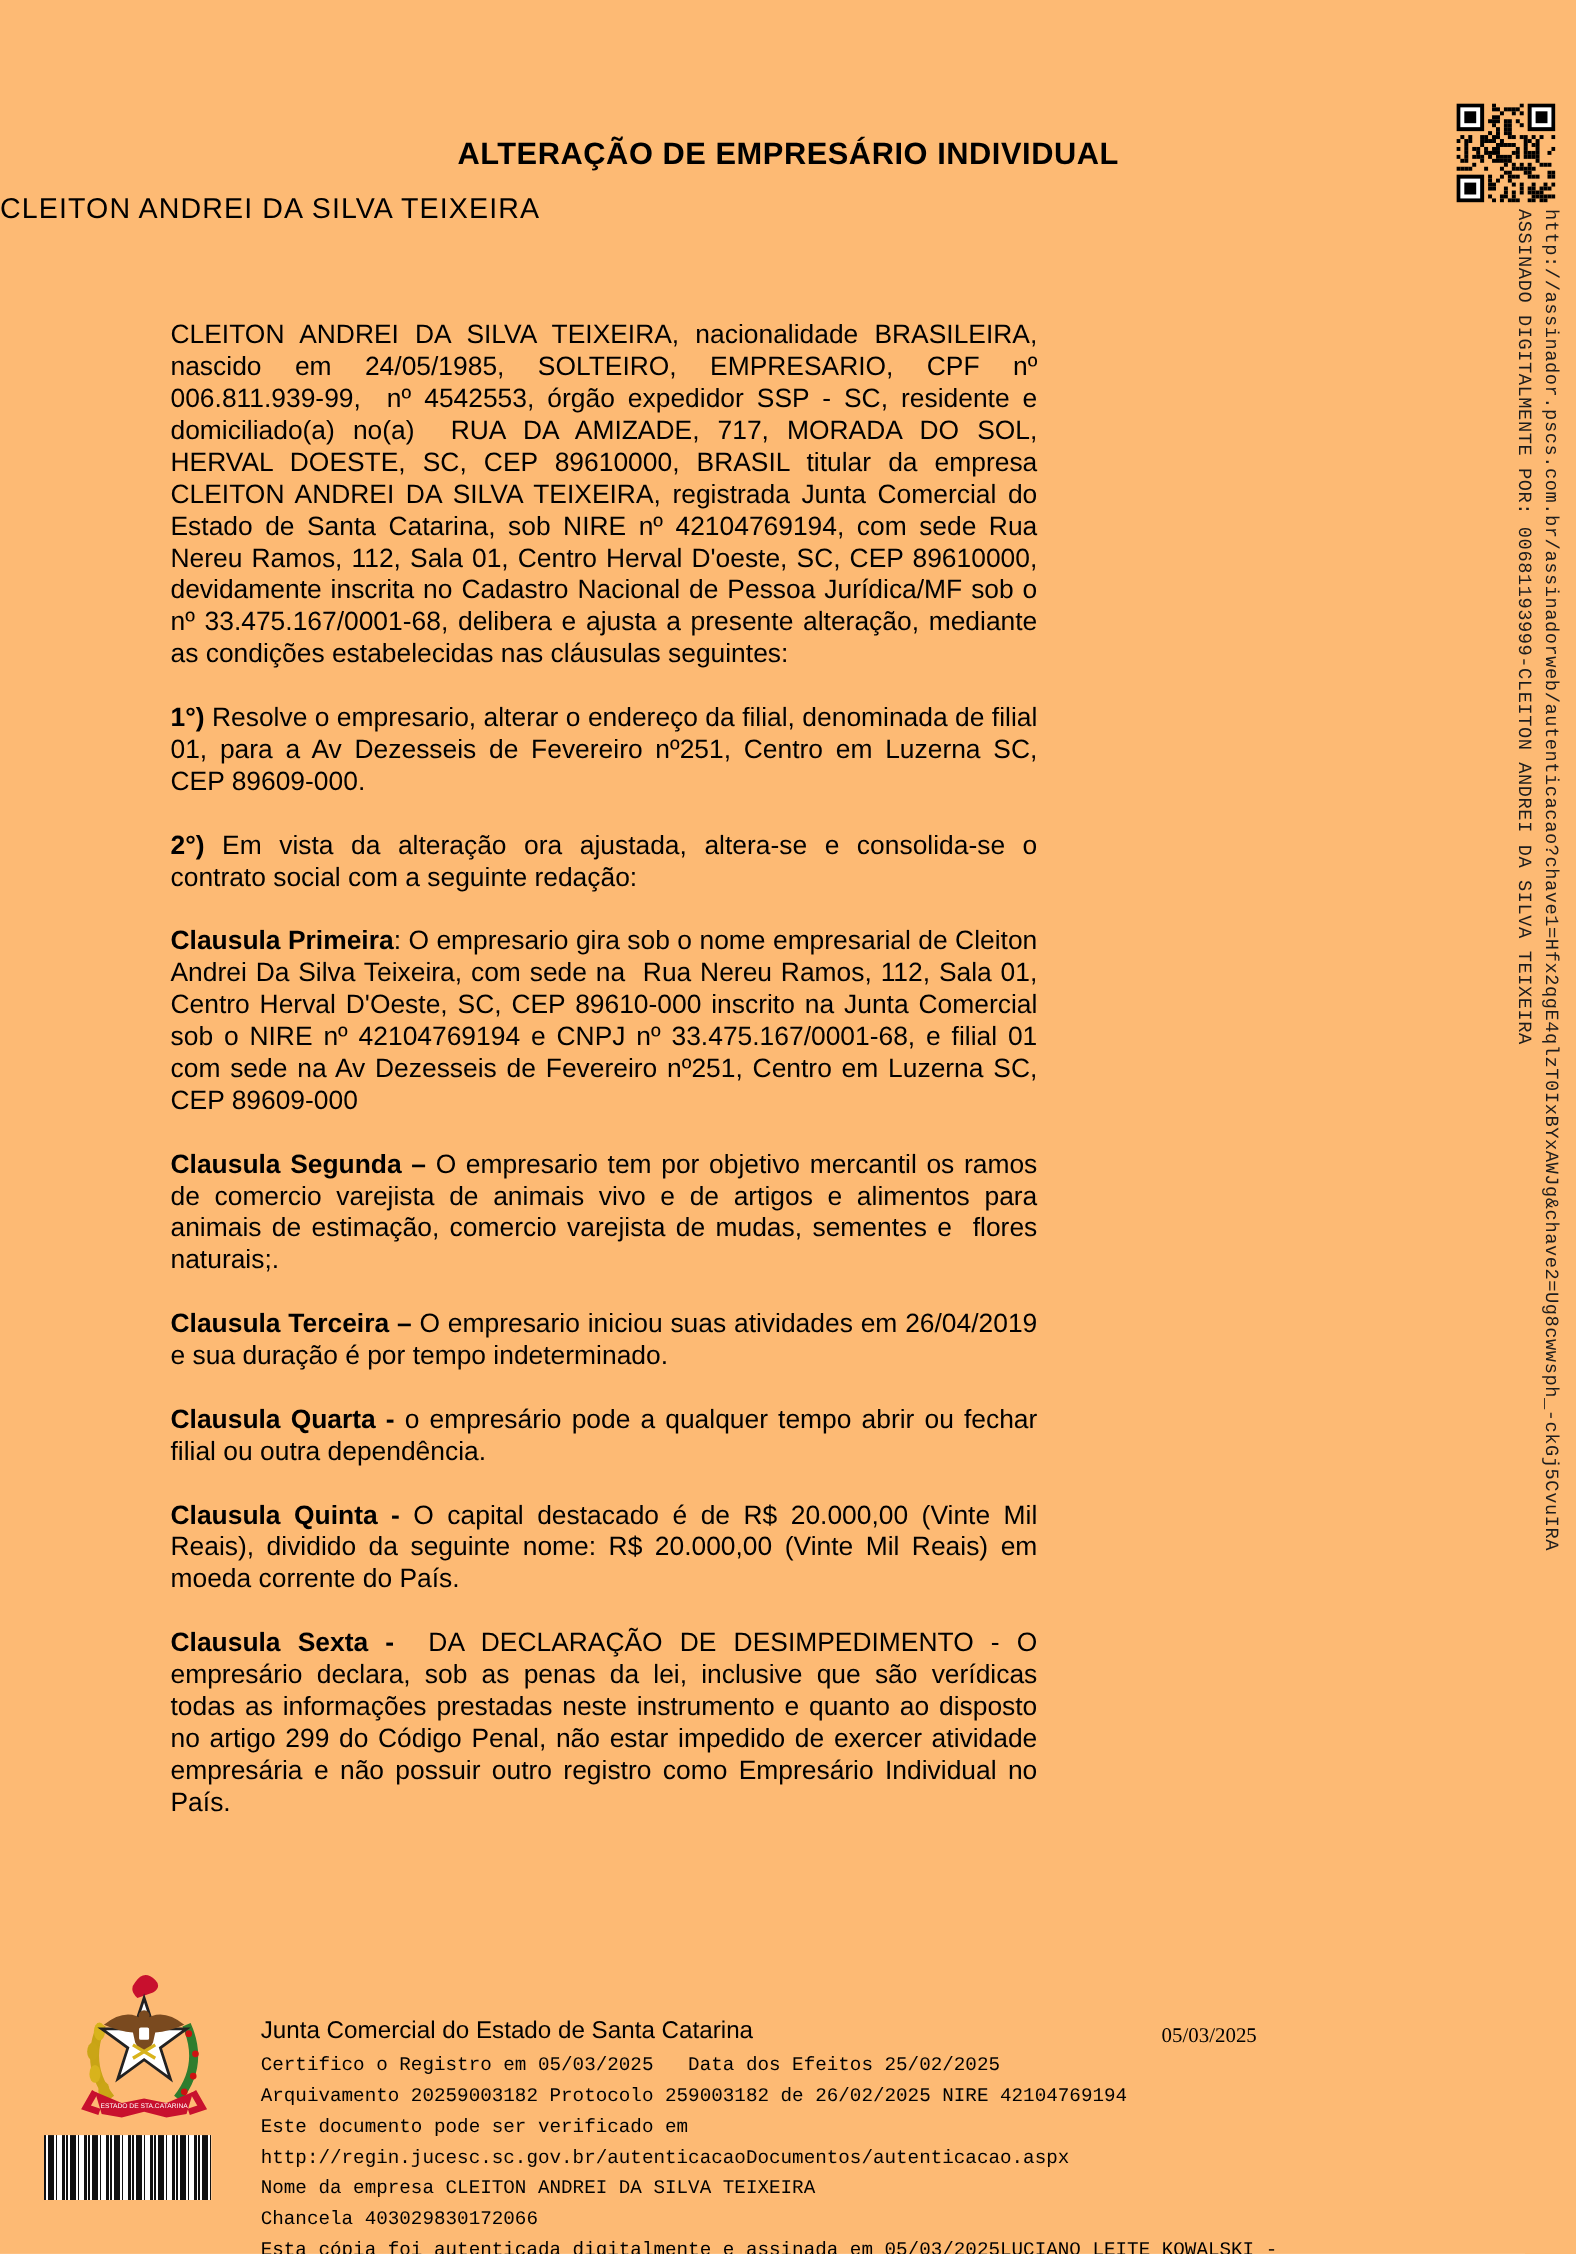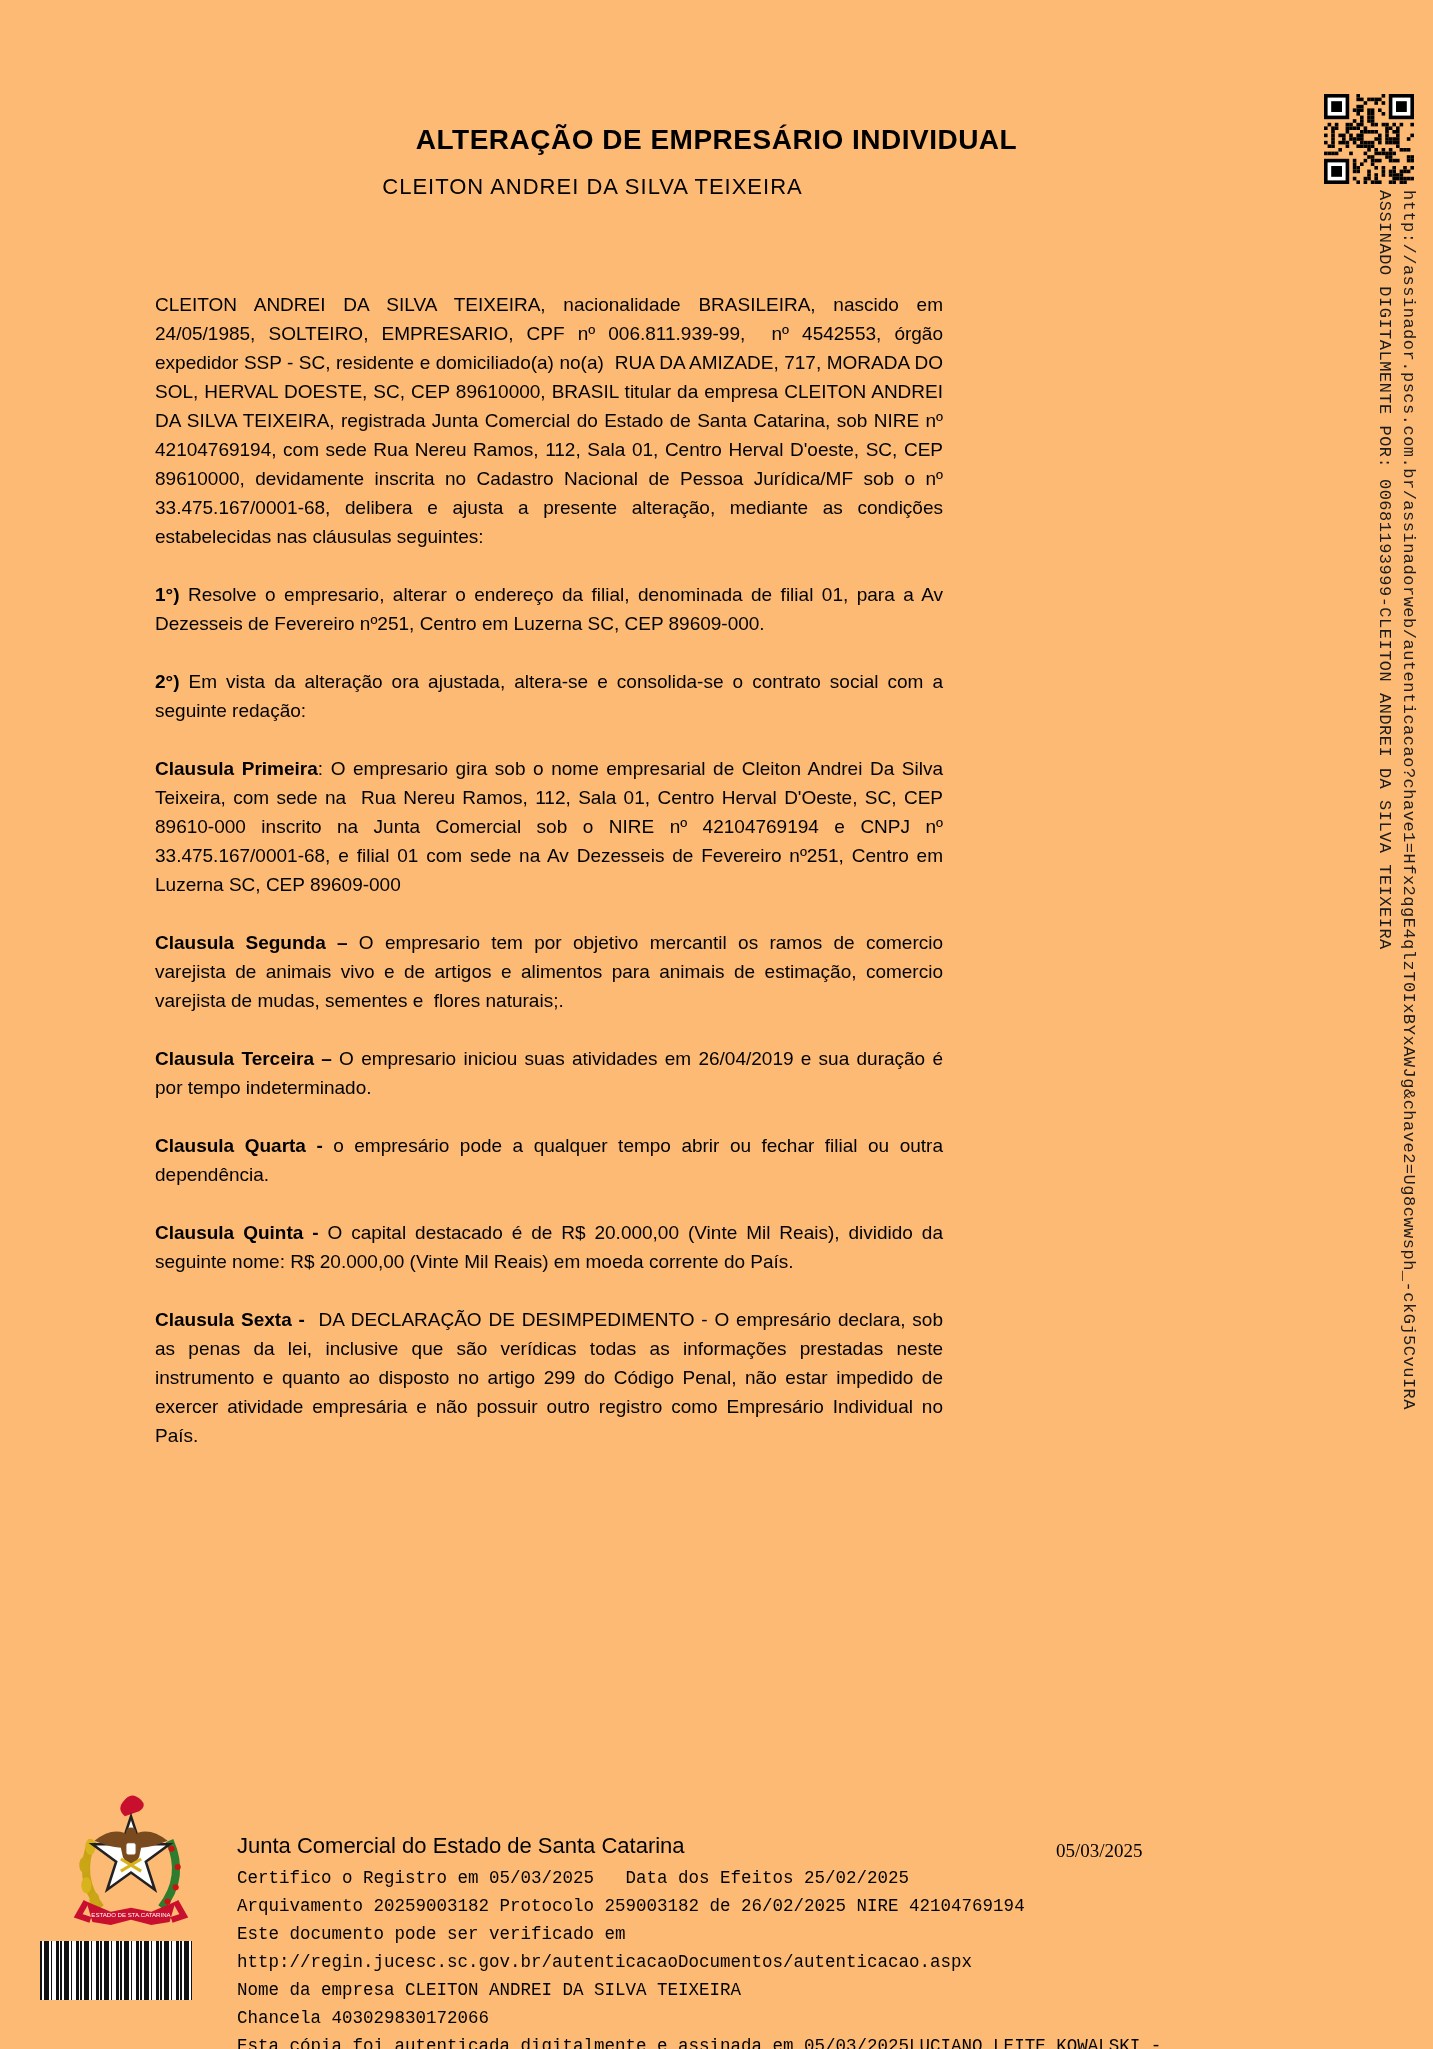--- a/index.html
+++ b/index.html
@@ -1,31 +1,31 @@
 <!DOCTYPE html>
 <html><head>
 <meta charset="utf-8">
 <style>
   html,body{margin:0;padding:0;background:#ffffff;}
   .page{position:relative;width:1433px;height:2049px;background:#fdba74;overflow:hidden;
         font-family:"Liberation Sans",sans-serif;color:#000;}
 
   .doc-title{position:absolute;left:0;top:124px;width:1433px;text-align:center;
              font-size:28px;font-weight:bold;letter-spacing:0.5px;}
-  .doc-subtitle{position:absolute;left:0;top:174px;width:1185px;text-align:center;
-             font-size:22px;letter-spacing:1px;}
+  .doc-subtitle{position:absolute;left:0;top:174px;width:1185px;text-align:left;
+             font-size:26px;letter-spacing:1px;}
 
   .qr{position:absolute;left:1324px;top:94px;width:90px;height:90px;}
 
   .vstrip{position:absolute;left:1372px;top:190px;height:1300px;writing-mode:vertical-rl;}
   .vline{font-family:"Liberation Mono",monospace;font-size:17px;line-height:24px;
          letter-spacing:0.5px;color:#1c1c1c;white-space:pre;}
 
   .content{position:absolute;left:155px;top:290px;width:788px;}
-  .para{margin:0 0 29px 0;font-size:19px;line-height:29px;text-align:justify;
+  .para{margin:0 0 29px 0;font-size:24px;line-height:29px;text-align:justify;
         white-space:pre-wrap;}
   .para b{font-weight:bold;}
 
   .coat{position:absolute;left:70px;top:1794px;width:122px;height:136px;}
   .barcode{position:absolute;left:40px;top:1941px;width:152px;height:59px;
     background:repeating-linear-gradient(90deg,#111 0 2px,#fff 2px 4px,#111 4px 9px,
       #fff 9px 11px,#111 11px 12px,#fff 12px 16px,#111 16px 19px,#fff 19px 20px);}
 
   .footer-org{position:absolute;left:237px;top:1833px;
       font-family:Liberation Sans, sans-serif;font-size:22px;}

